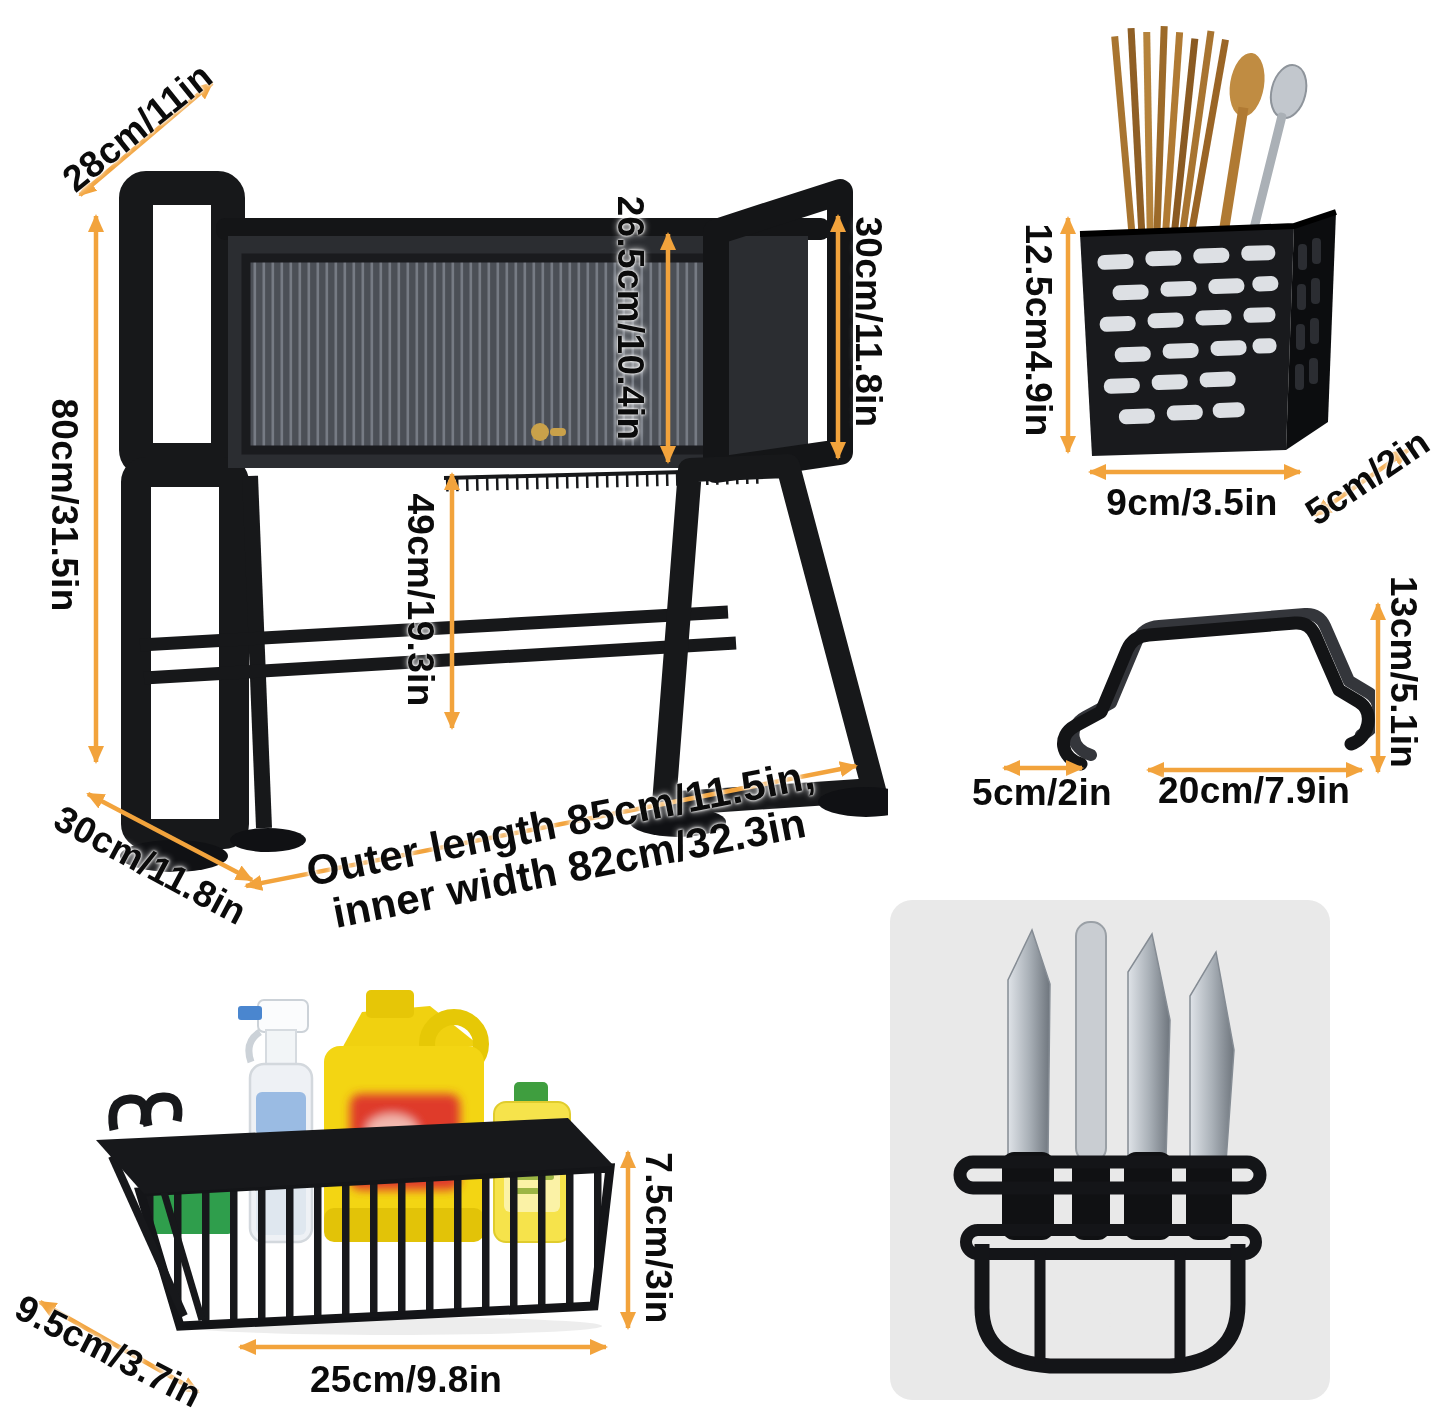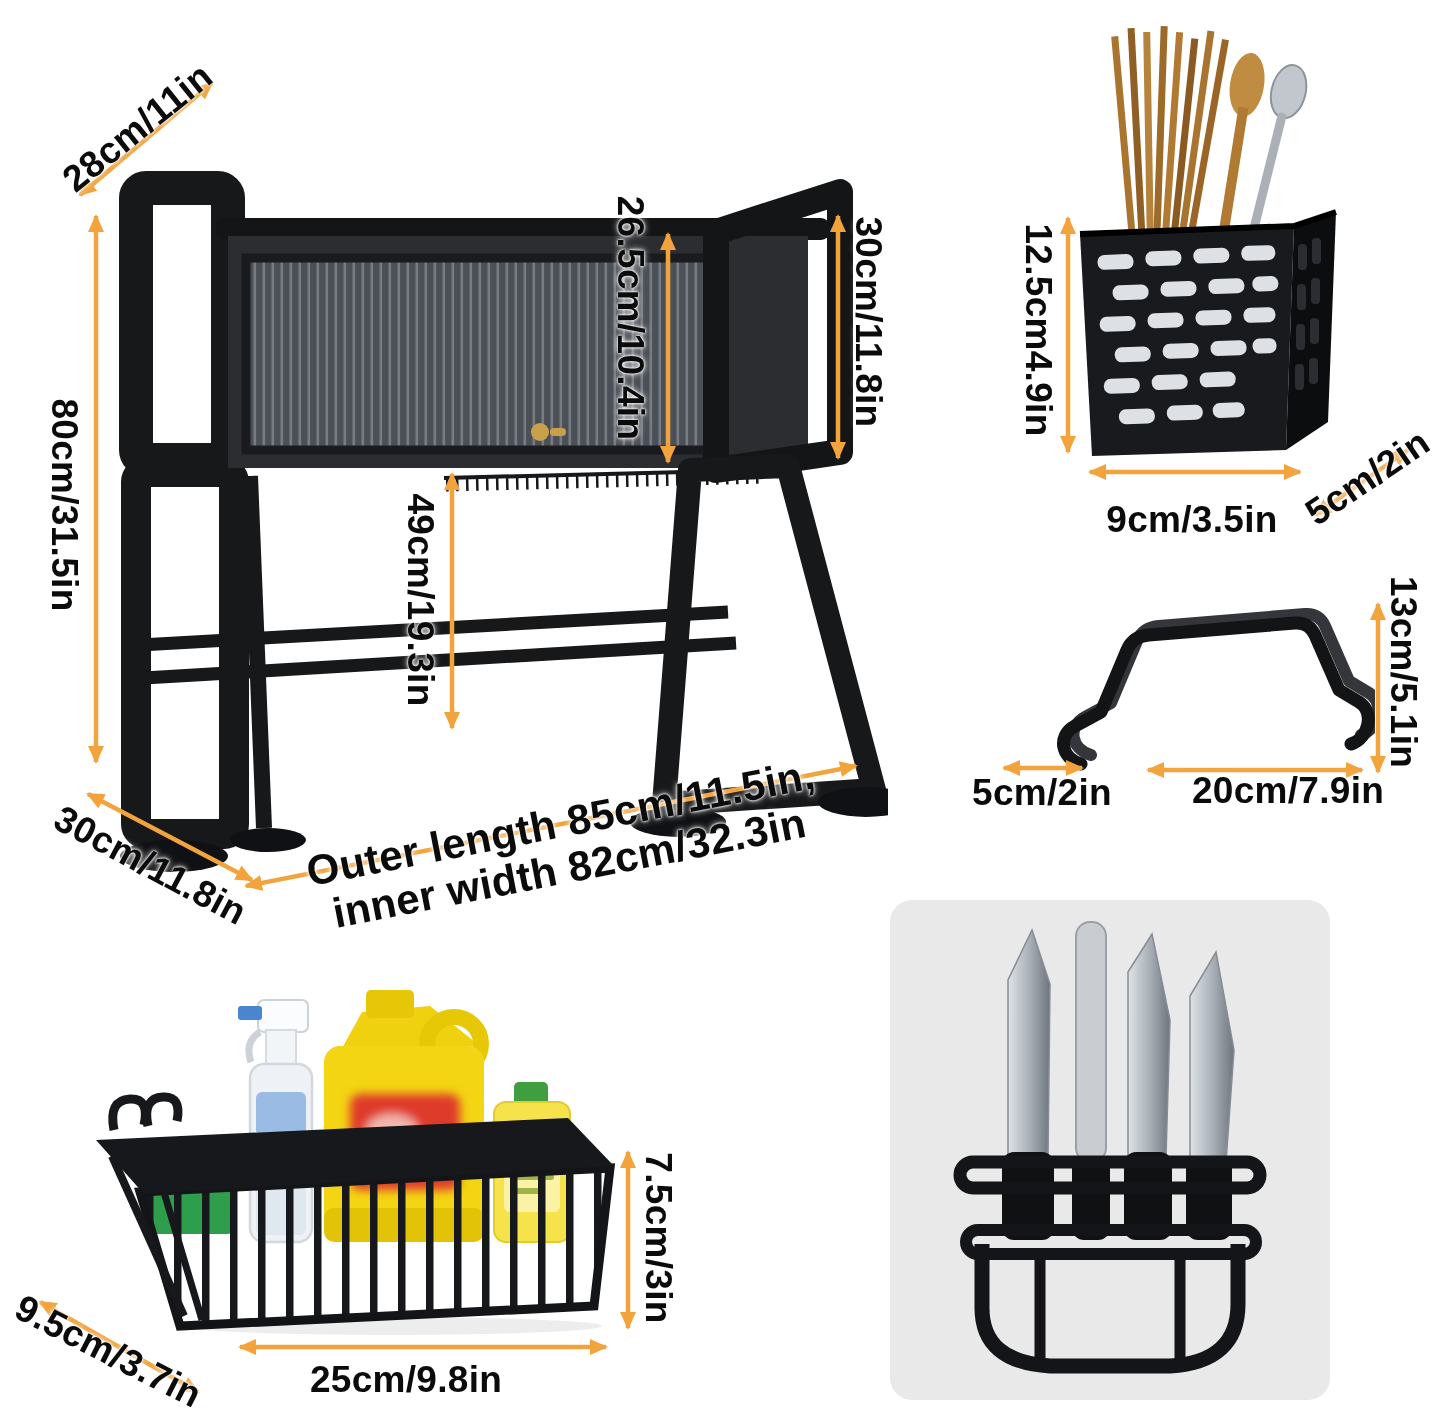--- a/index.html
+++ b/index.html
@@ -234,22 +234,22 @@
   <div class="dim" style="left:64px;top:505px;--r:90deg">80cm/31.5in</div>
   <div class="dim" style="left:150px;top:866px;--r:28deg">30cm/11.8in</div>
   <div class="dim" style="left:630px;top:318px;--r:90deg">26.5cm/10.4in</div>
   <div class="dim" style="left:868px;top:322px;--r:90deg">30cm/11.8in</div>
   <div class="dim" style="left:420px;top:600px;--r:90deg">49cm/19.3in</div>
   <div class="dim outer" style="left:565px;top:846px;--r:-11deg">
     <div>Outer length 85cm/11.5in,</div>
     <div>inner width 82cm/32.3in</div>
   </div>
   <div class="dim" style="left:1038px;top:330px;--r:90deg">12.5cm4.9in</div>
-  <div class="dim" style="left:1192px;top:520px">9cm/3.5in</div>
+  <div class="dim" style="left:1192px;top:503px">9cm/3.5in</div>
   <div class="dim" style="left:1368px;top:478px;--r:-34deg">5cm/2in</div>
   <div class="dim" style="left:1403px;top:672px;--r:90deg">13cm/5.1in</div>
   <div class="dim" style="left:1042px;top:793px">5cm/2in</div>
-  <div class="dim" style="left:1288px;top:791px">20cm/7.9in</div>
+  <div class="dim" style="left:1254px;top:791px">20cm/7.9in</div>
   <div class="dim" style="left:658px;top:1238px;--r:90deg">7.5cm/3in</div>
   <div class="dim" style="left:108px;top:1352px;--r:27deg">9.5cm/3.7in</div>
   <div class="dim" style="left:406px;top:1380px">25cm/9.8in</div>
 
 </div>
 
 </body></html>

